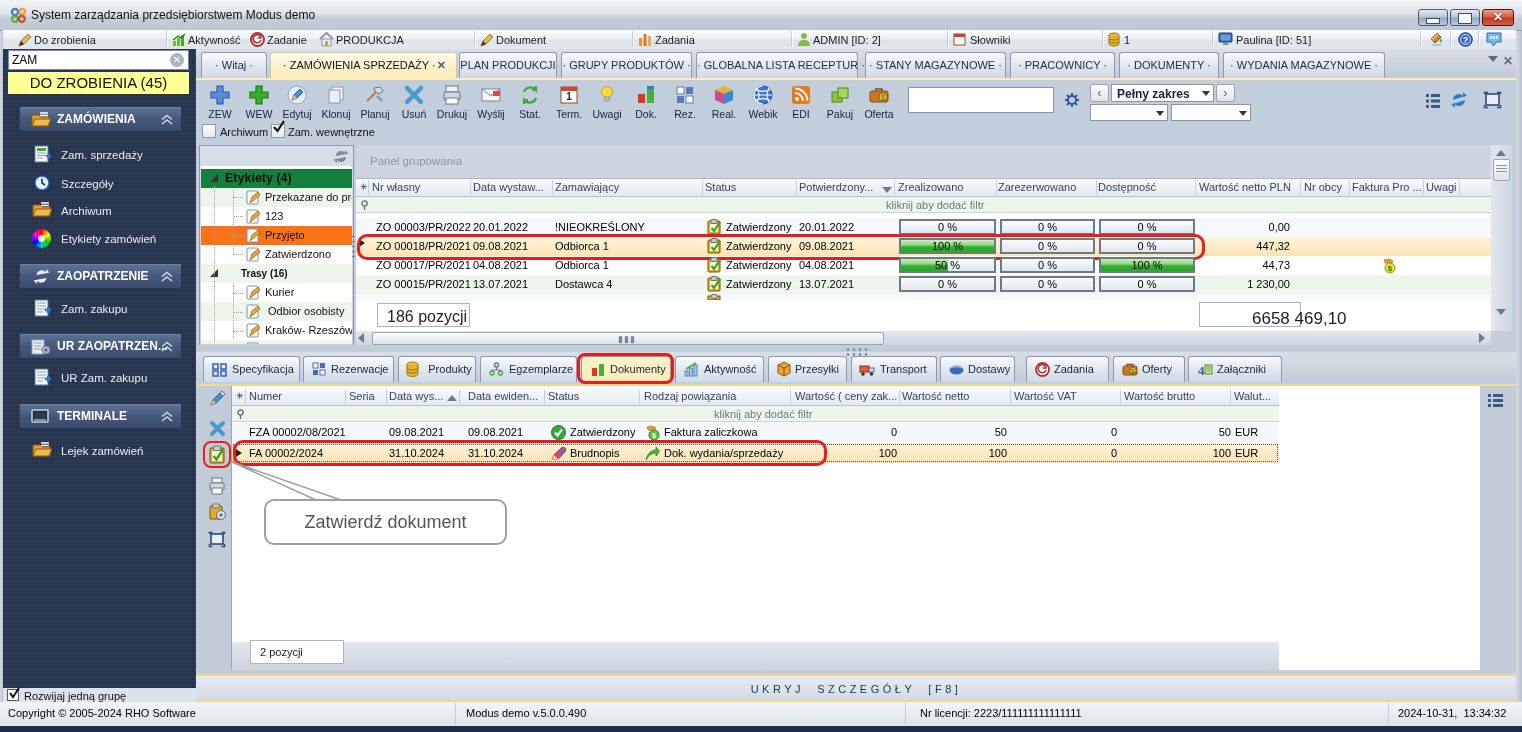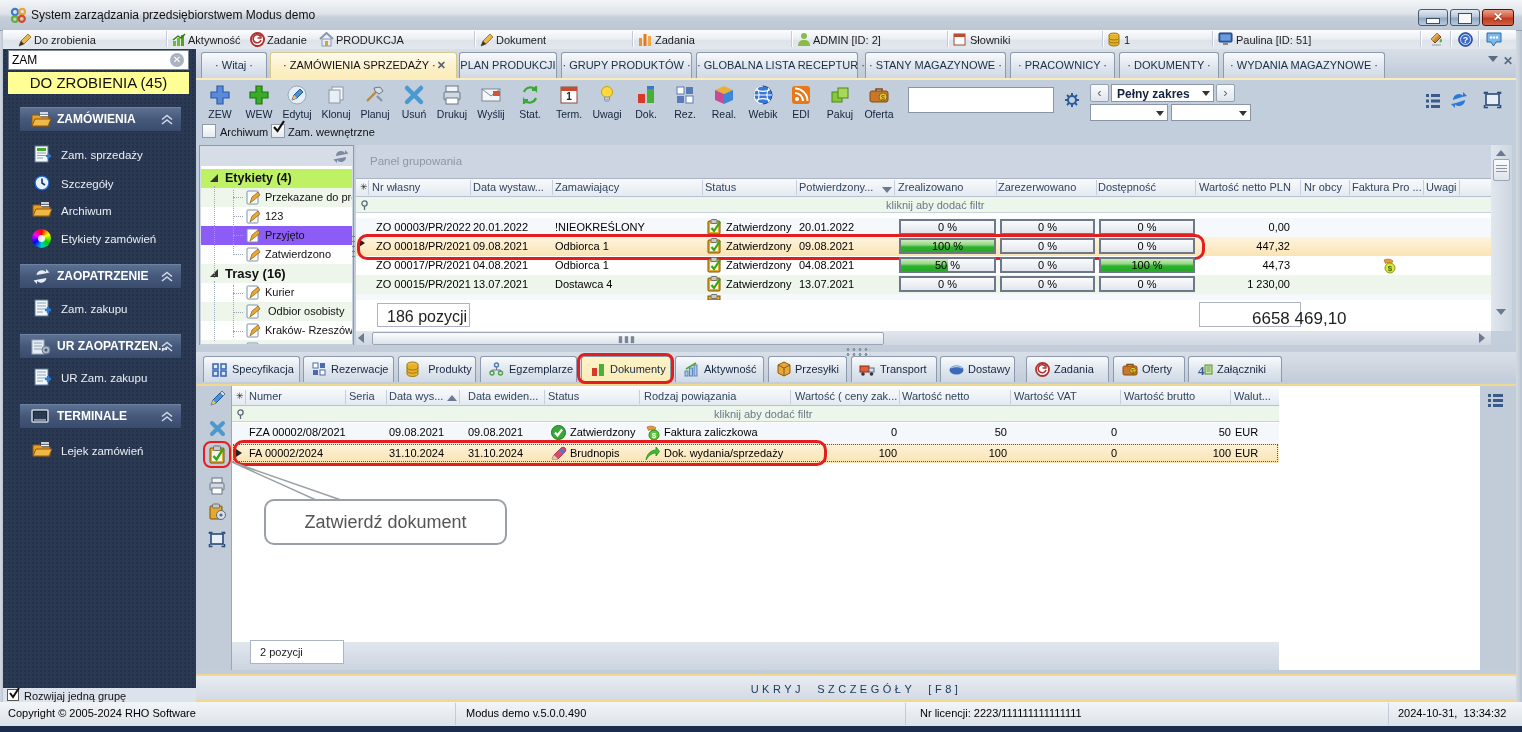--- a/index.html
+++ b/index.html
@@ -445,42 +445,42 @@
 <div class="txt" style="left:24px;top:690px;font-size:11px;color:#111;">Rozwijaj jedną grupę</div>
 
 <div class="abs" id="treechrome"></div>
 <div class="abs" id="treebody"></div>
 <div class="abs" style="left:352px;top:234px;width:3px;height:26px;background:radial-gradient(circle 1px,#7a8698 1px,transparent 1.2px);background-size:3px 5px;"></div>
 <div id="treerows">
 <svg class="abs" style="left:333px;top:149px;" width="16" height="15" viewBox="0 0 16 15">
       <path d="M3 7 A5 5 0 0 1 12 4 L12 1 L15.5 4.5 L11 5.5 Z" fill="#7a8aa0"></path>
       <path d="M13 8 A5 5 0 0 1 4 11 L4 14 L0.5 10.5 L5 9.5 Z" fill="#7a8aa0"></path>
     </svg>
-<div class="trow" style="top:169px;background:#bef264;"><svg style="position:absolute;left:9px;top:5px;" width="9" height="9" viewBox="0 0 9 9">
+<div class="trow" style="top:169px;background:#15803d;"><svg style="position:absolute;left:9px;top:5px;" width="9" height="9" viewBox="0 0 9 9">
         <path d="M8 0 L8 8 L0 8 Z" fill="#333"></path>
       </svg><b style="margin-left:24px;font-size:12.5px;">Etykiety (4)</b></div>
 <div class="trow" style="top:188px;background:#eef6ec;"><svg style="position:absolute;left:44px;top:2px;" width="16" height="16" viewBox="0 0 16 16">
         <rect x="2" y="1" width="11" height="13" rx="1" fill="#fff" stroke="#7a92b0"></rect>
         <path d="M5 13 L7 7 L13 2 L15 5 L9 10 Z" fill="#e8a838" stroke="#8a5a10" stroke-width="0.7"></path>
       </svg><span style="margin-left:64px;">Przekazane do pro</span></div>
 <div class="trow" style="top:207px;background:#fff;"><svg style="position:absolute;left:44px;top:2px;" width="16" height="16" viewBox="0 0 16 16">
         <rect x="2" y="1" width="11" height="13" rx="1" fill="#fff" stroke="#7a92b0"></rect>
         <path d="M5 13 L7 7 L13 2 L15 5 L9 10 Z" fill="#e8a838" stroke="#8a5a10" stroke-width="0.7"></path>
       </svg><span style="margin-left:64px;">123</span></div>
-<div class="trow" style="top:226px;background:#8b5cf6;"><svg style="position:absolute;left:44px;top:2px;" width="16" height="16" viewBox="0 0 16 16">
+<div class="trow" style="top:226px;background:#f97316;"><svg style="position:absolute;left:44px;top:2px;" width="16" height="16" viewBox="0 0 16 16">
         <rect x="2" y="1" width="11" height="13" rx="1" fill="#fff" stroke="#7a92b0"></rect>
         <path d="M5 13 L7 7 L13 2 L15 5 L9 10 Z" fill="#e8a838" stroke="#8a5a10" stroke-width="0.7"></path>
       </svg><span style="margin-left:64px;">Przyjęto</span></div>
 <div class="trow" style="top:245px;background:#fff;"><svg style="position:absolute;left:44px;top:2px;" width="16" height="16" viewBox="0 0 16 16">
         <rect x="2" y="1" width="11" height="13" rx="1" fill="#fff" stroke="#7a92b0"></rect>
         <path d="M5 13 L7 7 L13 2 L15 5 L9 10 Z" fill="#e8a838" stroke="#8a5a10" stroke-width="0.7"></path>
       </svg><span style="margin-left:64px;">Zatwierdzono</span></div>
 <div class="trow" style="top:264px;background:#eef6ec;"><svg style="position:absolute;left:9px;top:5px;" width="9" height="9" viewBox="0 0 9 9">
         <path d="M8 0 L8 8 L0 8 Z" fill="#333"></path>
-      </svg><b style="margin-left:24px;font-size:13px;">Trasy (16)</b></div>
+      </svg><b style="margin-left:40px;font-size:10px;">Trasy (16)</b></div>
 <div class="trow" style="top:283px;background:#fff;"><svg style="position:absolute;left:44px;top:2px;" width="16" height="16" viewBox="0 0 16 16">
         <rect x="2" y="1" width="11" height="13" rx="1" fill="#fff" stroke="#7a92b0"></rect>
         <path d="M5 13 L7 7 L13 2 L15 5 L9 10 Z" fill="#e8a838" stroke="#8a5a10" stroke-width="0.7"></path>
       </svg><span style="margin-left:64px;">Kurier</span></div>
 <div class="trow" style="top:302px;background:#eef6ec;"><svg style="position:absolute;left:44px;top:2px;" width="16" height="16" viewBox="0 0 16 16">
         <rect x="2" y="1" width="11" height="13" rx="1" fill="#fff" stroke="#7a92b0"></rect>
         <path d="M5 13 L7 7 L13 2 L15 5 L9 10 Z" fill="#e8a838" stroke="#8a5a10" stroke-width="0.7"></path>
       </svg><span style="margin-left:67px;">Odbior osobisty</span></div>
 <div class="trow" style="top:321px;background:#fff;"><svg style="position:absolute;left:44px;top:2px;" width="16" height="16" viewBox="0 0 16 16">
         <rect x="2" y="1" width="11" height="13" rx="1" fill="#fff" stroke="#7a92b0"></rect>

